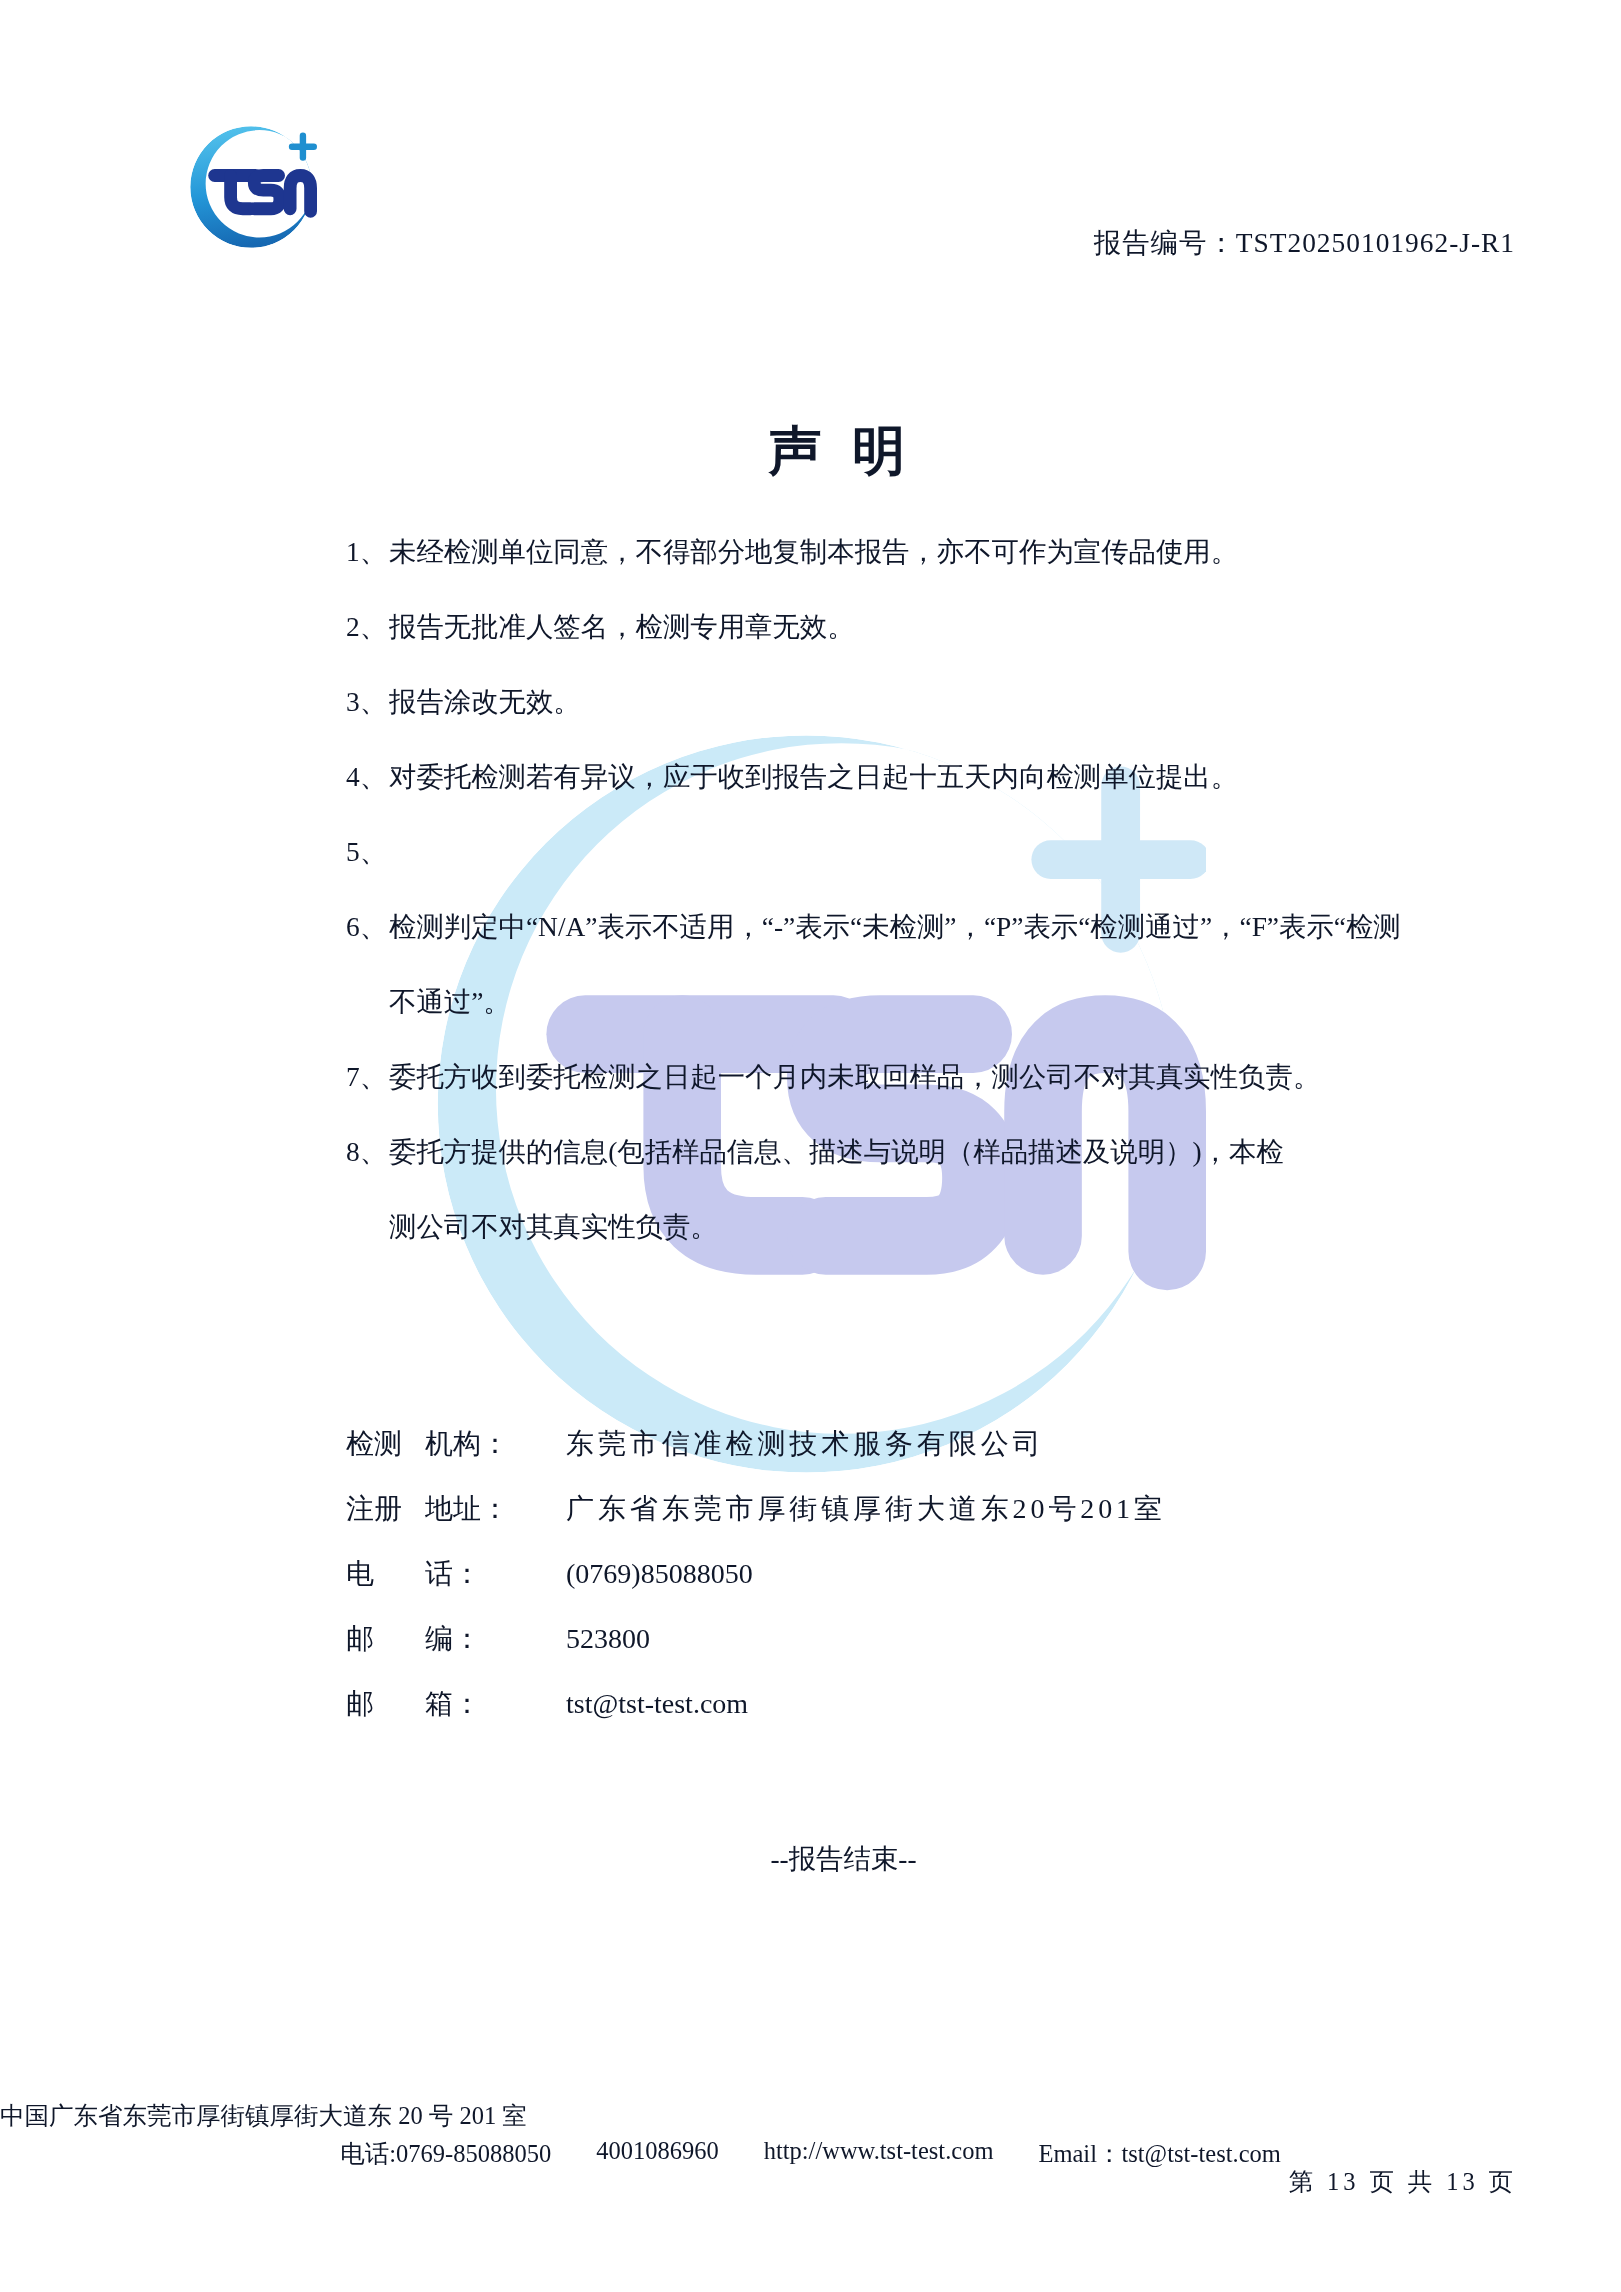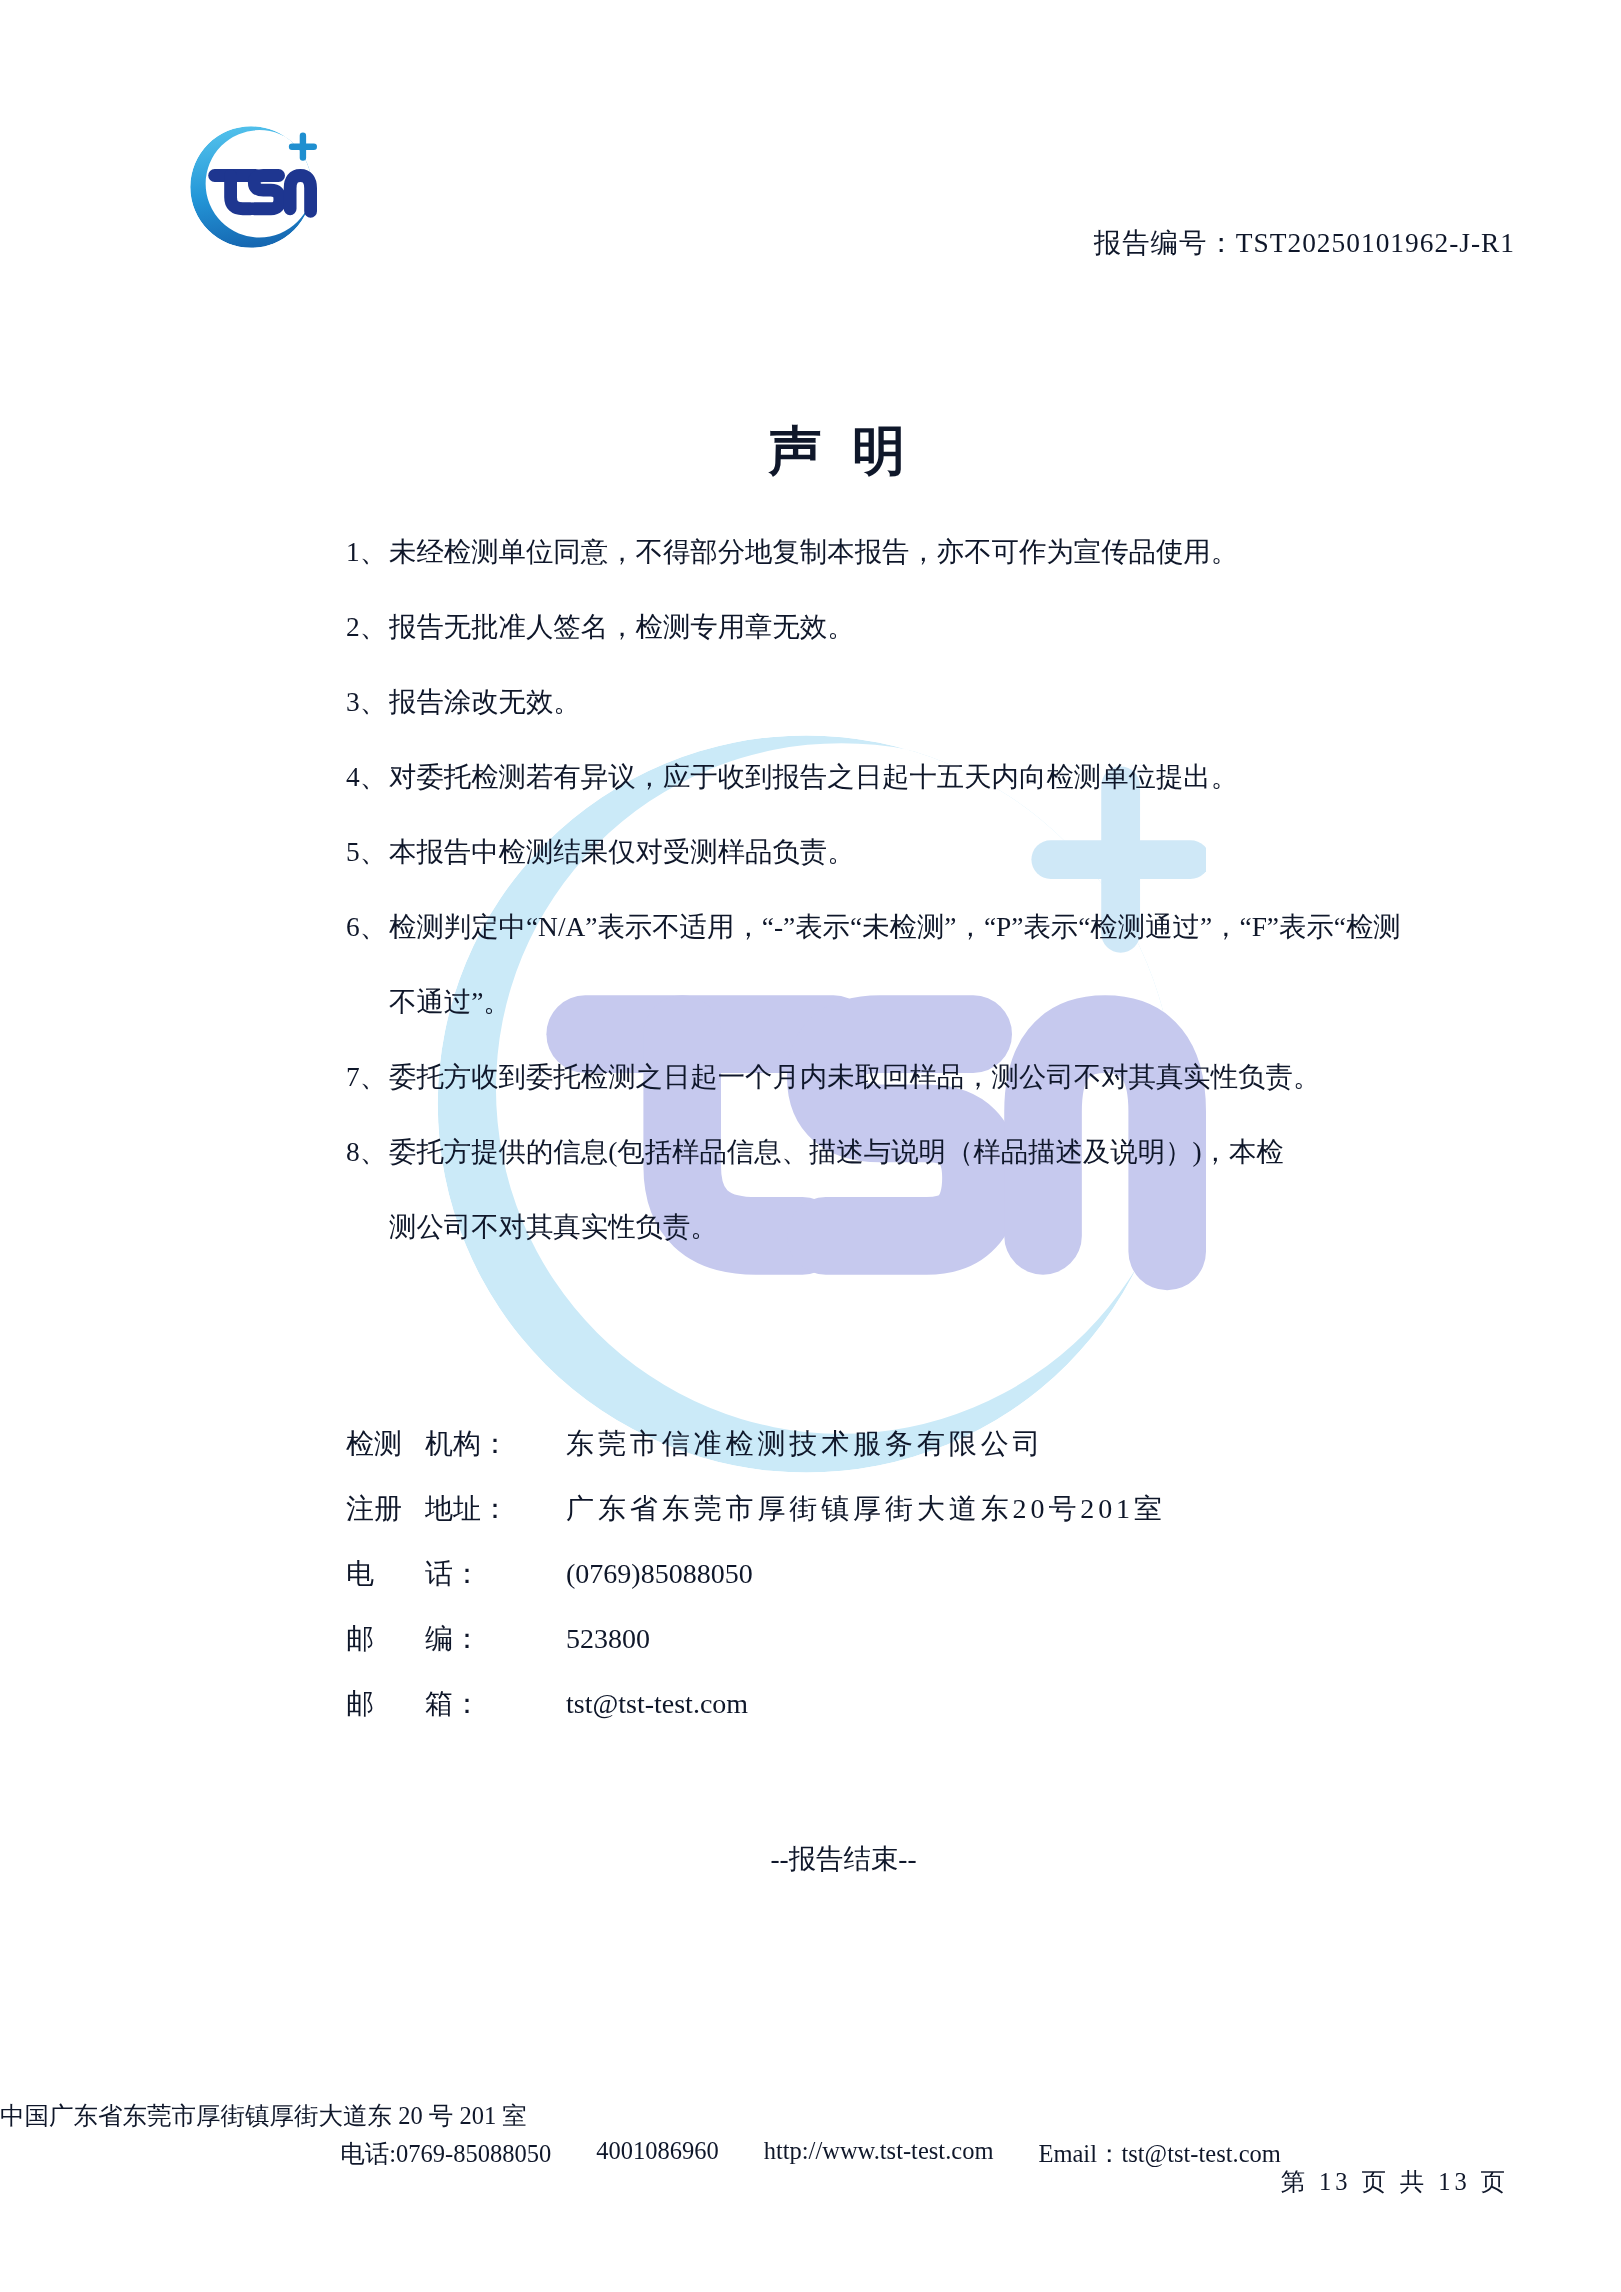--- a/index.html
+++ b/index.html
@@ -56,21 +56,21 @@
   .footer-address{
     position:absolute;top:2099px;left:0;width:100%;
     text-align:left;font-size:24.5px;white-space:nowrap;
   }
   .footer-contacts{
     position:absolute;top:2137px;left:0;width:100%;
     display:flex;justify-content:center;gap:45px;
     font-size:24.5px;white-space:nowrap;
   }
   .page-info{
-    position:absolute;top:2165px;right:112px;
+    position:absolute;top:2165px;right:104px;
     font-size:24.5px;letter-spacing:3.9px;white-space:nowrap;
   }
 </style>
 </head>
 <body>
 
 <div class="page">
 
   <div class="watermark">
     <svg viewBox="0 0 200 200">
@@ -137,21 +137,20 @@
       <div class="stmt-line">
         <span class="stmt-num">3、</span>
         <span class="stmt-text">报告涂改无效。</span>
       </div>
       <div class="stmt-line">
         <span class="stmt-num">4、</span>
         <span class="stmt-text">对委托检测若有异议，应于收到报告之日起十五天内向检测单位提出。</span>
       </div>
       <div class="stmt-line">
         <span class="stmt-num">5、</span>
-        <span class="stmt-text">本报告中检测结果仅对受测样品负责。</span>
       </div>
       <div class="stmt-line">
         <span class="stmt-num">6、</span>
         <span class="stmt-text">检测判定中“N/A”表示不适用，“-”表示“未检测”，“P”表示“检测通过”，“F”表示“检测</span>
       </div>
       <div class="stmt-line cont">
         <span class="stmt-text">不通过”。</span>
       </div>
       <div class="stmt-line">
         <span class="stmt-num">7、</span>

